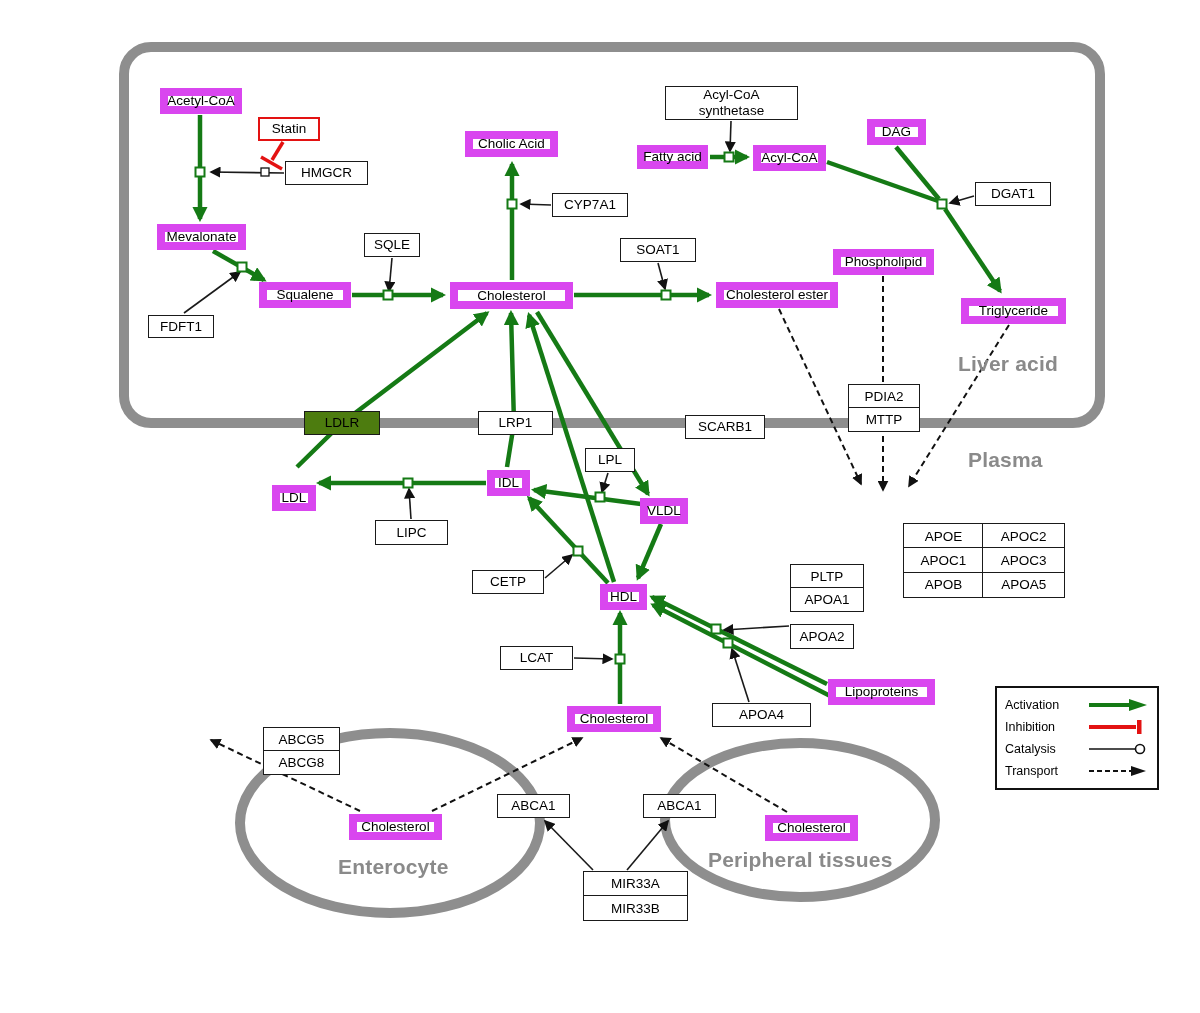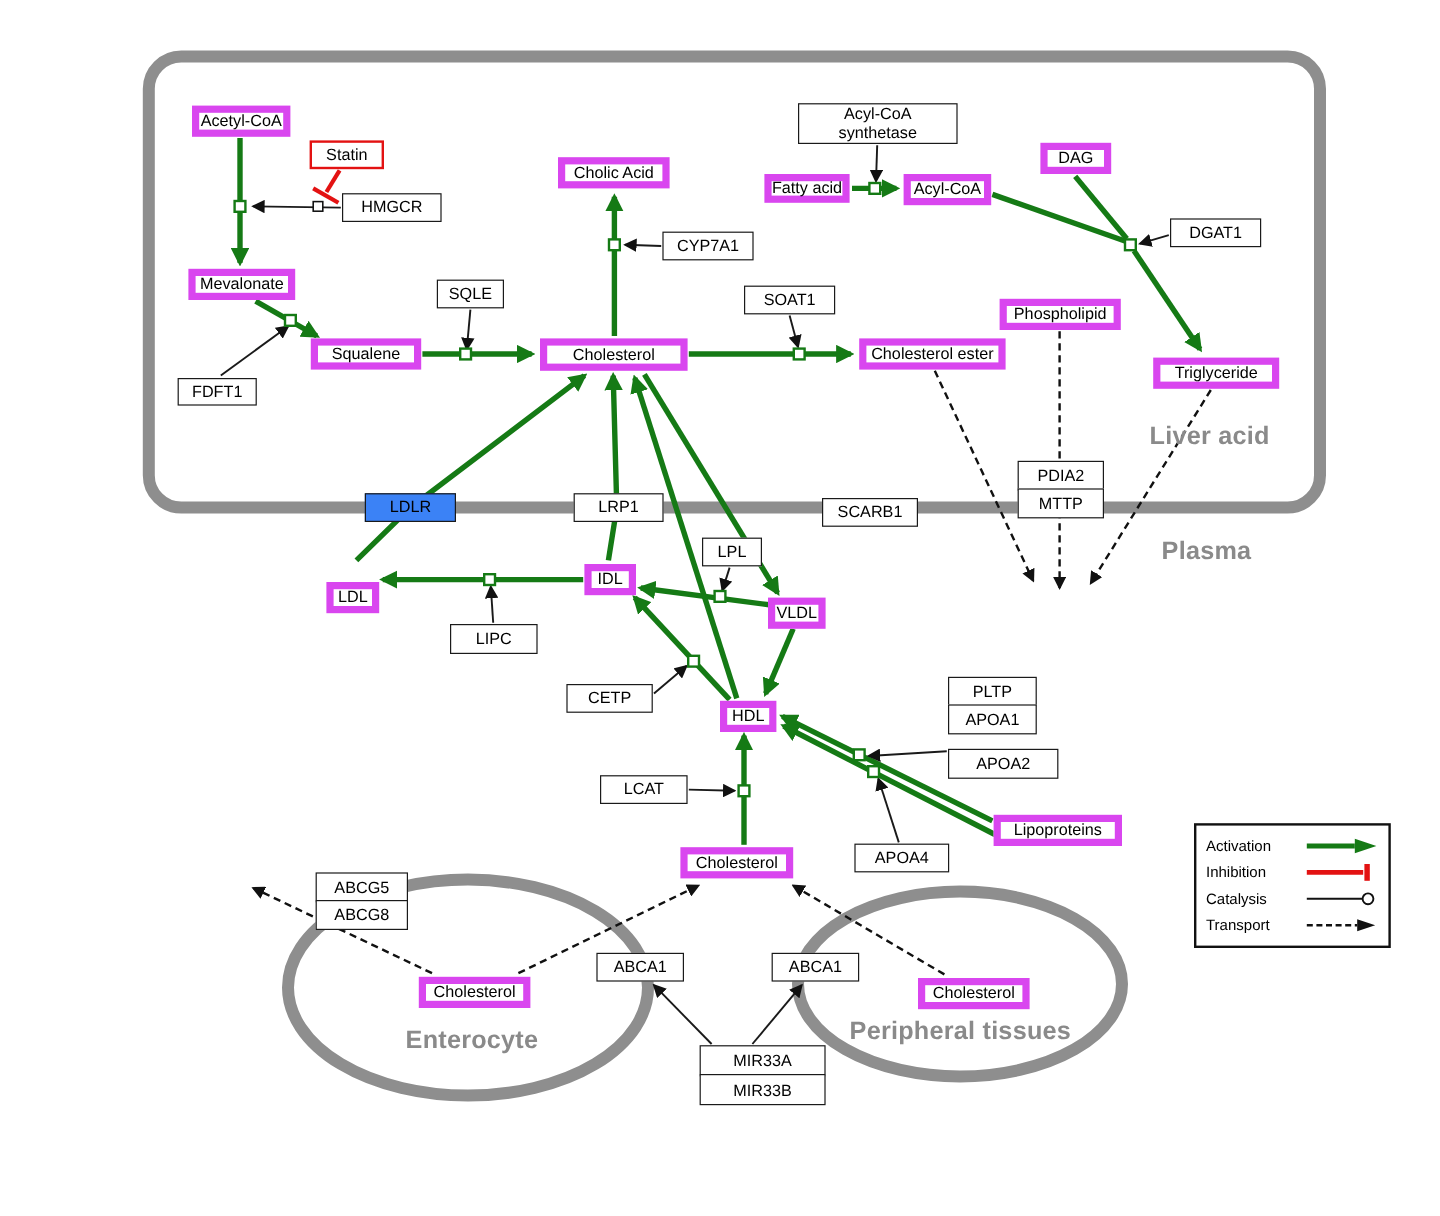--- a/index.html
+++ b/index.html
@@ -1,24 +1,24 @@
 <!DOCTYPE html>
 <html><head>
 <meta charset="utf-8">
 <style>
   html,body{margin:0;padding:0;background:#fff;}
   #canvas{position:relative;width:1200px;height:1013px;background:#fff;overflow:hidden;
           font-family:"Liberation Sans",sans-serif;}
   #edges{position:absolute;left:0;top:0;z-index:1;}
   .box{position:absolute;box-sizing:border-box;display:flex;align-items:center;justify-content:center;
        background:#fff;font-size:13.5px;color:#000;height:26px;z-index:2;line-height:1;white-space:nowrap;}
-  .met{border:6px solid #d946ef;}
+  .met{border:8px solid #d946ef;}
   .enz{border:1.6px solid #1a1a1a;}
   .inhib{border:2px solid #e31212;}
-  .gray{background:#3b82f6;}
+  .gray{background:#4d7c0f;}
   .two-line{flex-direction:column;line-height:1.15;}
   .stack{position:absolute;display:flex;flex-direction:column;z-index:2;}
   .stack .cell{box-sizing:border-box;display:flex;align-items:center;justify-content:center;background:#fff;
        border:1.6px solid #1a1a1a;font-size:13.5px;height:26px;line-height:1;}
   .stack .cell + .cell{margin-top:-1.6px;}
   .comp-label{position:absolute;color:#8a8a8a;font-weight:bold;font-size:21px;z-index:2;letter-spacing:.2px;white-space:nowrap;}
   .apo-table{position:absolute;display:grid;grid-template-columns:81px 81px;z-index:2;}
   .apo-table .cell{box-sizing:border-box;border:1.6px solid #1a1a1a;background:#fff;display:flex;align-items:center;
        justify-content:center;font-size:13.5px;height:26px;}
   .apo-table .cell:nth-child(even){margin-left:-1.6px;}
@@ -171,38 +171,46 @@
   <div class="box enz" style="left:478px;top:411px;width:75px;height:24px;">LRP1</div>
   <div class="box enz" style="left:685px;top:415px;width:80px;height:24px;">SCARB1</div>
   <div class="box enz" style="left:585px;top:448px;width:50px;height:24px;">LPL</div>
   <div class="box enz" style="left:375px;top:520px;width:73px;height:25px;">LIPC</div>
   <div class="box enz" style="left:472px;top:570px;width:72px;height:24px;">CETP</div>
   <div class="box enz" style="left:500px;top:646px;width:73px;height:24px;">LCAT</div>
 
   <div class="stack" style="left:790px;top:564px;">
     <div class="cell" style="width:74px;height:25px;">PLTP</div>
     <div class="cell" style="width:74px;height:25px;">APOA1</div>
-    <div class="cell gray" style="width:92px;height:25px;margin-top:12px;">APOA2</div>
-  </div>
-
-  <div class="box enz" style="left:712px;top:703px;width:79px;height:24px;">APOA4</div>
+    <div class="cell gray" style="width:64px;height:25px;margin-top:12px;">APOA2</div>
+  </div>
+
+  <div class="box enz" style="left:712px;top:703px;width:99px;height:24px;">APOA4</div>
 
   <div class="stack" style="left:263px;top:727px;">
     <div class="cell gray" style="width:77px;height:25px;">ABCG5</div>
     <div class="cell gray" style="width:77px;height:25px;">ABCG8</div>
   </div>
 
   <div class="box enz" style="left:497px;top:794px;width:73px;height:24px;">ABCA1</div>
   <div class="box enz" style="left:643px;top:794px;width:73px;height:24px;">ABCA1</div>
 
   <div class="stack" style="left:555px;top:871px;padding-left:28px;">
     <div class="cell" style="width:105px;height:26px;">MIR33A</div>
     <div class="cell" style="width:105px;height:26px;">MIR33B</div>
   </div>
 
+  <div class="apo-table" style="left:903px;top:523px;">
+    <div class="cell">APOE</div>
+    <div class="cell">APOC2</div>
+    <div class="cell">APOC1</div>
+    <div class="cell">APOC3</div>
+    <div class="cell">APOB</div>
+    <div class="cell">APOA5</div>
+  </div>
 
   <div class="legend">
     <div class="lrow">
       <span>Activation</span>
       <svg width="62" height="16">
         <line x1="2" y1="8" x2="42" y2="8" stroke="#157a15" stroke-width="4"></line>
         <path d="M42,2 L60,8 L42,14 z" fill="#157a15"></path>
       </svg>
     </div>
     <div class="lrow">

